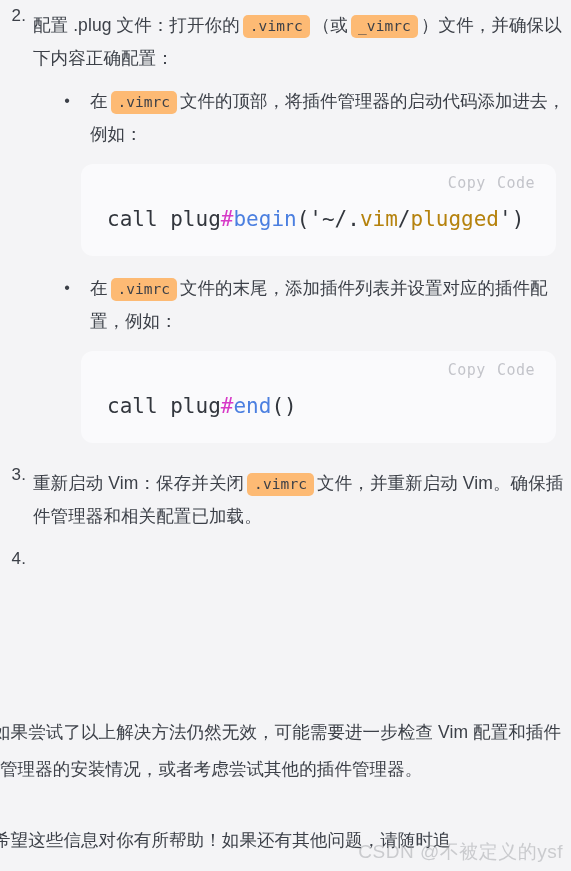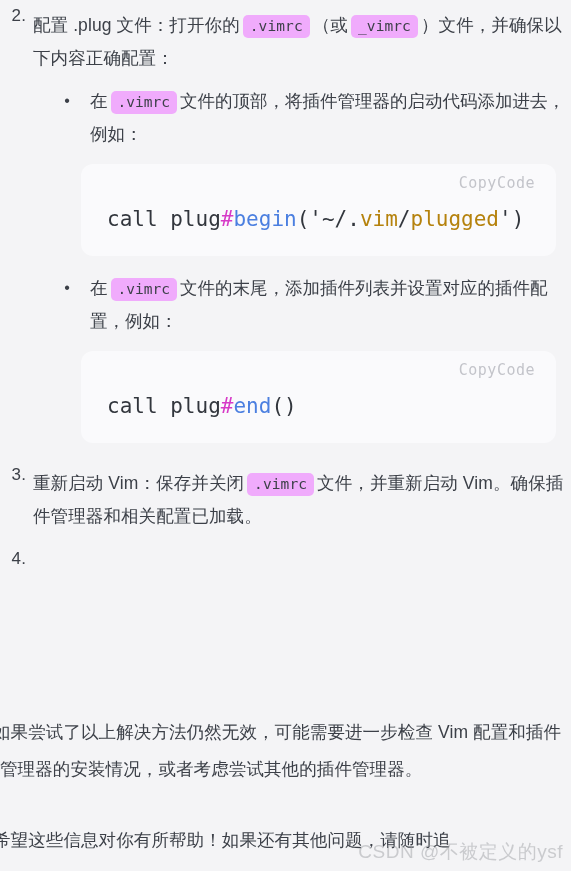--- a/index.html
+++ b/index.html
@@ -62,21 +62,21 @@
     text-align: center;
     font-size: 16px;
     line-height: 32px;
     color: #3c4048;
   }
 
   
   .icode {
     font-family: "DejaVu Sans Mono", "Liberation Mono", monospace;
     font-size: 14.5px;
-    background: #f0abfc;
+    background: #fdba74;
     color: #3c4048;
     border-radius: 5px;
     padding: 3px 7px 4px 7px;
     margin: 0 3px;
     white-space: nowrap;
   }
 
   
   .code-block {
     position: relative;
@@ -91,21 +91,21 @@
   .code-toolbar {
     position: absolute;
     right: 21px;
     top: 10px;
     font-family: "DejaVu Sans Mono", "Liberation Mono", monospace;
     font-size: 15px;
     color: #c3c4ca;
     letter-spacing: 0.5px;
     user-select: none;
   }
-  .code-toolbar .tb-btn { }
+  .code-toolbar .tb-btn { margin-left: 11px; }
   .code-body {
     position: absolute;
     left: 26px;
     top: 44px;
     font-family: "DejaVu Sans Mono", "Liberation Mono", monospace;
     font-size: 21px;
     line-height: 22px;
     white-space: pre;
     color: #32363d;
   }

